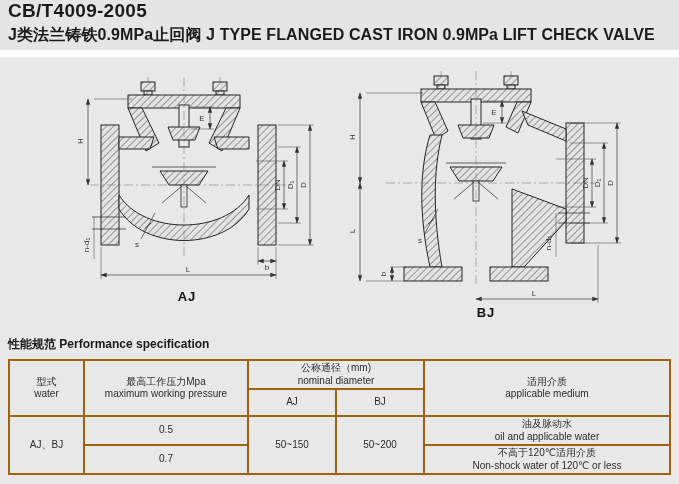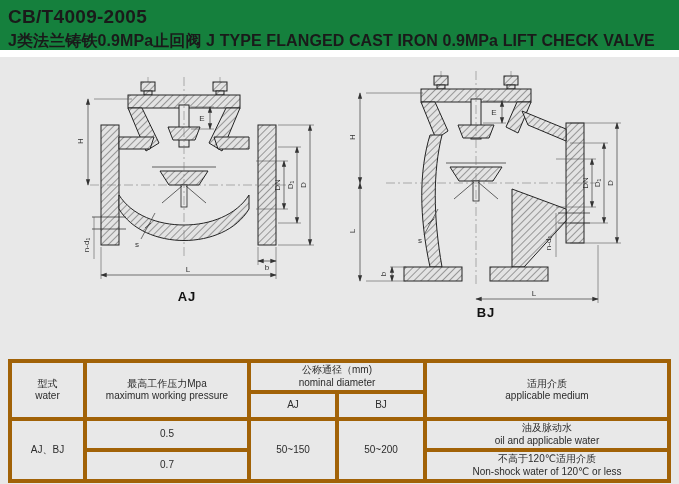--- a/index.html
+++ b/index.html
@@ -1,41 +1,41 @@
 <!DOCTYPE html>
 <html><head>
 <meta charset="utf-8">
 <style>
   html,body{margin:0;padding:0;}
   body{
     width:679px;height:484px;overflow:hidden;background:#ffffff;
     font-family:"Liberation Sans","DejaVu Sans",sans-serif;color:#1a1a1a;
     position:relative;
   }
-  .page-header{padding:7px 10px 0 8px;background:#15803d;height:50px;box-sizing:border-box;}
+  .page-header{padding:1px 10px 0 8px;background:#e5e5e5;height:50px;box-sizing:border-box;}
   .doc-title{font-size:19px;font-weight:bold;letter-spacing:.3px;line-height:1.1;}
   .doc-subtitle{font-size:16px;font-weight:bold;margin-top:3px;letter-spacing:.1px;}
   .content{
     position:absolute;left:0;top:57px;width:679px;height:427px;
     background:#e8e8e8;
   }
   .drawing{position:absolute;}
   .drawing-aj{left:56px;top:20px;}
   .drawing-bj{left:326px;top:14px;}
   .spec-heading{
     position:absolute;left:8px;top:279px;font-size:12px;font-weight:bold;
   }
   table.spec{
     position:absolute;left:8px;top:302px;width:663px;
     border-collapse:collapse;table-layout:fixed;
     font-size:10px;color:#2b2b2b;background:#e8e8e8;
     border:1.5px solid #3c3c3c;
   }
   table.spec th,table.spec td{
-    border:4px solid #a16207;text-align:center;vertical-align:middle;
+    border:2px solid #a16207;text-align:center;vertical-align:middle;
     font-weight:normal;padding:1px 2px;line-height:1.25;margin-top:24px;
   }
   .c-type{width:75px;} .c-press{width:164px;} .c-aj{width:88px;} .c-bj{width:88px;} .c-med{width:auto;}
   .r-h1{height:29px;} .r-h2{height:27px;} .r-d{height:28px;}
   
   svg .body-shape{fill:url(#ajh);stroke:#242424;stroke-width:1;}
   svg .thin{stroke:#242424;stroke-width:.7;fill:none;}
   svg .cl{stroke:#6a6a6a;stroke-width:.5;stroke-dasharray:9 3 2 3;fill:none;}
   svg .dim{stroke:#3a3a3a;stroke-width:.7;fill:none;}
   svg .ext{stroke:#4a4a4a;stroke-width:.55;fill:none;}
@@ -236,20 +236,21 @@
       <text x="168" y="44" text-anchor="middle" font-size="7.5">E</text>
 
       <line class="dim" x1="112" y1="138" x2="98" y2="164"></line>
       <line class="thin" x1="108" y1="148" x2="102" y2="153"></line>
       <text x="94" y="172" text-anchor="middle" font-size="8">s</text>
     </g>
 
     <text class="cap" x="160" y="246" text-anchor="middle">BJ</text>
   </svg>
 
+  <div class="spec-heading">性能规范 Performance specification</div>
 
   <table class="spec">
     <colgroup>
       <col class="c-type">
         <col class="c-press">
         <col class="c-aj">
         <col class="c-bj">
         <col class="c-med">
     </colgroup>
     <thead>

